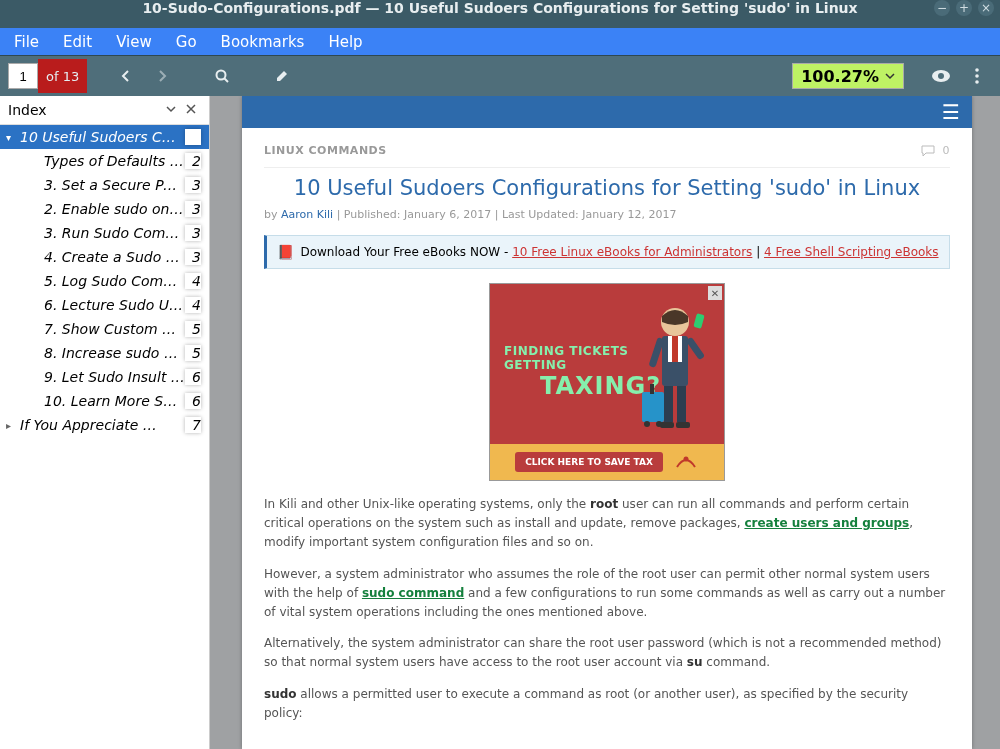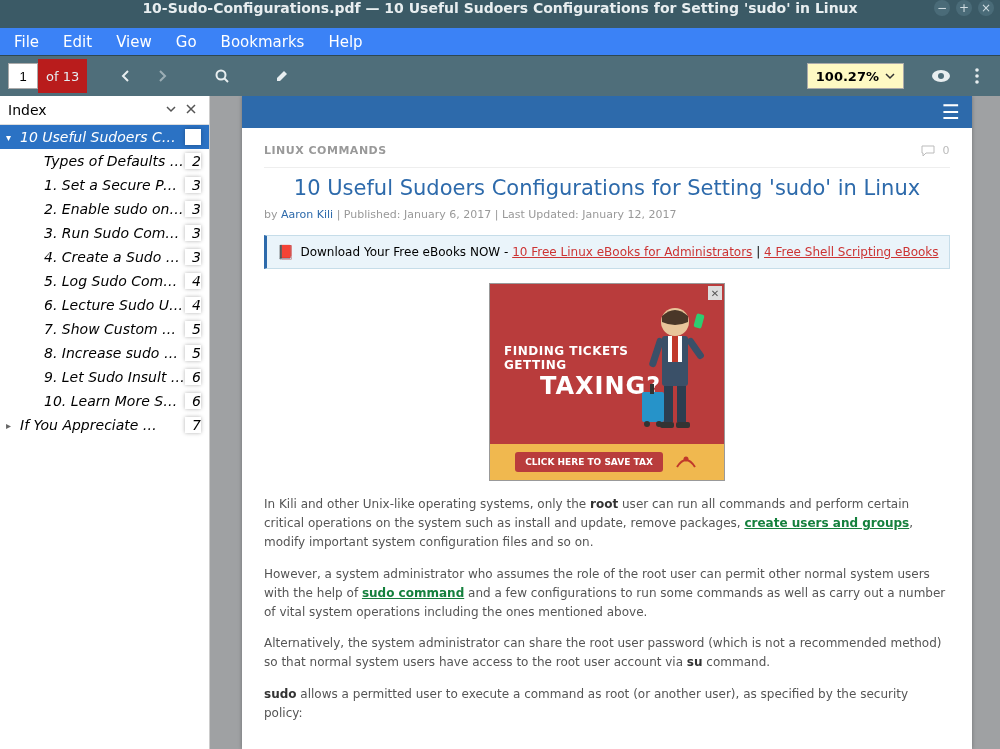--- a/index.html
+++ b/index.html
@@ -15,21 +15,21 @@
 .menubar { background: #3b82f6; height: 28px; display: flex; align-items: center; padding: 0 8px; gap: 12px; border-bottom: 1px solid #2e4851; }
 .menu-item { color: #fff; font-size: 15px; padding: 3px 6px; cursor: pointer; }
 
 
 .toolbar { background: #4f6e7a; height: 40px; display: flex; align-items: center; padding: 0 8px; gap: 6px; }
 .page-entry { display: flex; align-items: center; }
 .page-input { width: 30px; height: 26px; background: #fff; border: 1px solid #aaa; text-align: center; font-size: 13px; }
 .page-total { background: #b91c1c; color: #e4edf1; height: 34px; display: flex; align-items: center; padding: 12px 8px; font-size: 13px; }
 .toolbar-btn { width: 30px; height: 30px; display: flex; align-items: center; justify-content: center; color: #e8eef0; cursor: pointer; font-size: 16px; }
 .toolbar-spacer { flex: 1; }
-.zoom-box { background: #fef9c3; border: 1px solid #aaa; height: 26px; display: flex; align-items: center; padding: 0 8px; font-size: 13px; font-weight: bold; gap: 6px; }
+.zoom-box { background: #bef264; border: 1px solid #aaa; height: 26px; display: flex; align-items: center; padding: 0 8px; font-size: 16px; font-weight: bold; gap: 6px; }
 
 
 .main { display: flex; height: calc(749px - 28px - 28px - 40px); }
 
 
 .sidebar { width: 210px; background: #fff; border-right: 1px solid #ccc; display: flex; flex-direction: column; }
 .sidebar-header { display: flex; align-items: center; padding: 6px 8px; border-bottom: 1px solid #ddd; }
 .sidebar-title { flex: 1; font-size: 14px; }
 .sidebar-hbtn { width: 20px; text-align: center; cursor: pointer; font-size: 14px; color: #555; }
 .index-list { flex: 1; overflow: auto; }
@@ -53,21 +53,21 @@
 .article-title { color: #2d6aab; font-size: 21px; font-weight: normal; margin: 8px 0 8px 0; text-align: center; }
 .byline { font-size: 11px; color: #999; margin-bottom: 14px; }
 .byline a { color: #2d6aab; text-decoration: none; }
 .ebooks-bar { background: #eaf4fa; border: 1px solid #c6dde9; border-left: 3px solid #2d6aab; padding: 8px 10px; font-size: 12px; display: flex; align-items: center; gap: 6px; margin-bottom: 14px; }
 .ebooks-bar a { color: #cc3333; text-decoration: underline; }
 .book-icon { color: #2d6aab; font-size: 14px; }
 
 
 .ad { width: 236px; height: 198px; margin: 0 auto 14px auto; background: #b93c3c; position: relative; border: 1px solid #999; }
 .ad-x { position: absolute; top: 2px; right: 2px; width: 14px; height: 14px; background: #ddd; color: #555; font-size: 10px; display: flex; align-items: center; justify-content: center; }
-.ad-text { position: absolute; left: 14px; top: 60px; color: #ffffff; font-weight: bold; }
+.ad-text { position: absolute; left: 14px; top: 60px; color: #86efac; font-weight: bold; }
 .ad-t1 { font-size: 12px; letter-spacing: 0.5px; }
 .ad-t2 { font-size: 12px; letter-spacing: 0.5px; }
 .ad-t3 { font-size: 24px; letter-spacing: 1px; margin-left: 36px; }
 .ad-footer { position: absolute; bottom: 0; left: 0; right: 0; height: 36px; background: #f0b84f; display: flex; align-items: center; justify-content: center; gap: 10px; }
 .ad-btn { background: #b93c3c; color: #fff; font-size: 9px; font-weight: bold; padding: 5px 10px; border-radius: 3px; }
 .ad-logo { width: 26px; height: 18px; }
 .ad-man { position: absolute; right: 14px; top: 18px; }
 
 
 .body-text { font-size: 12px; color: #555; line-height: 1.6; }
@@ -170,21 +170,21 @@
           <span class="label">10 Useful Sudoers C…</span>
           <span class="page">1</span>
         </div>
         <div class="index-item index-sub">
           <span class="arrow"></span>
           <span class="label">Types of Defaults …</span>
           <span class="page">2</span>
         </div>
         <div class="index-item index-sub">
           <span class="arrow"></span>
-          <span class="label">1. Set a Secure PA…</span>
+          <span class="label">3. Set a Secure PA…</span>
           <span class="page">3</span>
         </div>
         <div class="index-item index-sub">
           <span class="arrow"></span>
           <span class="label">2. Enable sudo on …</span>
           <span class="page">3</span>
         </div>
         <div class="index-item index-sub">
           <span class="arrow"></span>
           <span class="label">3. Run Sudo Com…</span>

